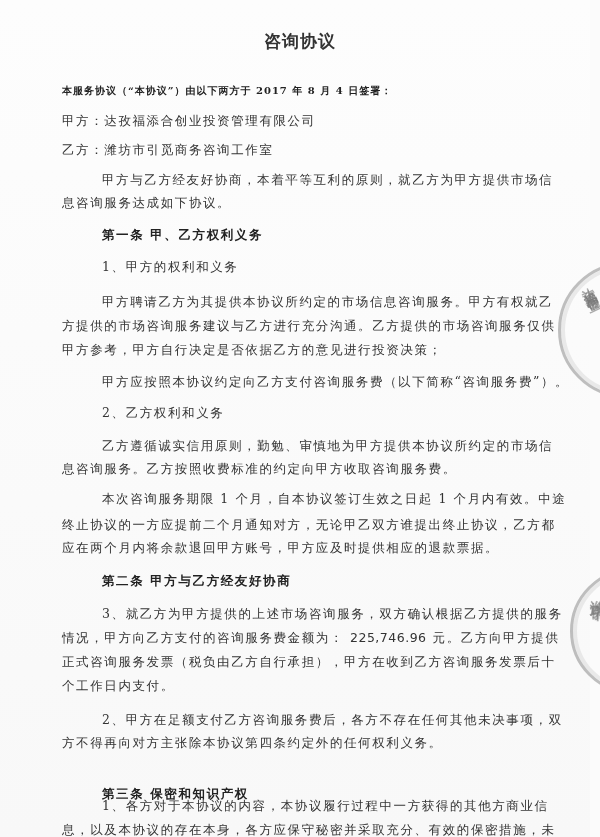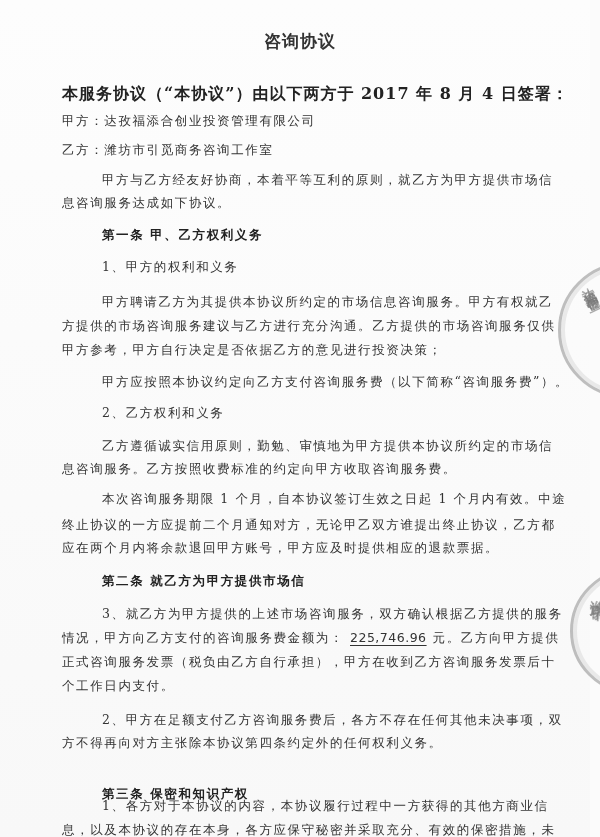--- a/index.html
+++ b/index.html
@@ -20,26 +20,26 @@
       color: #333;
     }
     .line {
       position: absolute; left: 62px; font-size: 12.5px; white-space: nowrap;
       letter-spacing: 1.6px; color: #333;
     }
     .bold { font-weight: bold; color: #222; }
     .indent { left: 102px; }
     .sub { left: 102px; }
     .amount {
-      text-decoration: underline; text-underline-offset: 3px;
+      text-underline-offset: 3px;
       font-family: "DejaVu Sans", sans-serif; letter-spacing: 0.5px;
       padding: 0 6px;
       margin-top: 36px;
     }
-    .intro { font-size: 16px; letter-spacing: 1px; }
+    .intro { font-size: 10px; letter-spacing: 1px; }
     .stamp {
       position: absolute; border-radius: 50%;
       border: 3px solid rgba(140,140,140,0.55);
       box-shadow: inset 0 0 0 4px rgba(200,200,200,0.35);
       color: rgba(120,120,120,0.6);
       font-size: 13px; font-weight: bold;
     }
     .stamp-text {
       position: absolute; writing-mode: vertical-rl; white-space: nowrap;
       letter-spacing: 2px;
@@ -69,21 +69,21 @@
   <div class="line indent" style="top:374px;">甲方应按照本协议约定向乙方支付咨询服务费（以下简称“咨询服务费”）。</div>
   <div class="line sub" style="top:405px;">2、乙方权利和义务</div>
 
   <div class="line indent" style="top:438px;">乙方遵循诚实信用原则，勤勉、审慎地为甲方提供本协议所约定的市场信</div>
   <div class="line" style="top:461px;">息咨询服务。乙方按照收费标准的约定向甲方收取咨询服务费。</div>
 
   <div class="line indent" style="top:475px;margin-top:16px;">本次咨询服务期限 1 个月，自本协议签订生效之日起 1 个月内有效。中途</div>
   <div class="line" style="top:517px;">终止协议的一方应提前二个月通知对方，无论甲乙双方谁提出终止协议，乙方都</div>
   <div class="line" style="top:540px;">应在两个月内将余款退回甲方账号，甲方应及时提供相应的退款票据。</div>
 
-  <div class="line bold sub" style="top:573px;">第二条 就乙方为甲方提供市场信</div>
+  <div class="line bold sub" style="top:573px;">第二条 甲方与乙方经友好协商</div>
 
   <div class="line indent" style="top:606px;">3、就乙方为甲方提供的上述市场咨询服务，双方确认根据乙方提供的服务</div>
   <div class="line" style="top:630px;">
     <span>情况，甲方向乙方支付的咨询服务费金额为：</span><span class="amount">225,746.96</span><span>元。乙方向甲方提供</span>
   </div>
   <div class="line" style="top:654px;">正式咨询服务发票（税负由乙方自行承担），甲方在收到乙方咨询服务发票后十</div>
   <div class="line" style="top:678px;">个工作日内支付。</div>
 
   <div class="line indent" style="top:712px;">2、甲方在足额支付乙方咨询服务费后，各方不存在任何其他未决事项，双</div>
   <div class="line" style="top:735px;">方不得再向对方主张除本协议第四条约定外的任何权利义务。</div>

